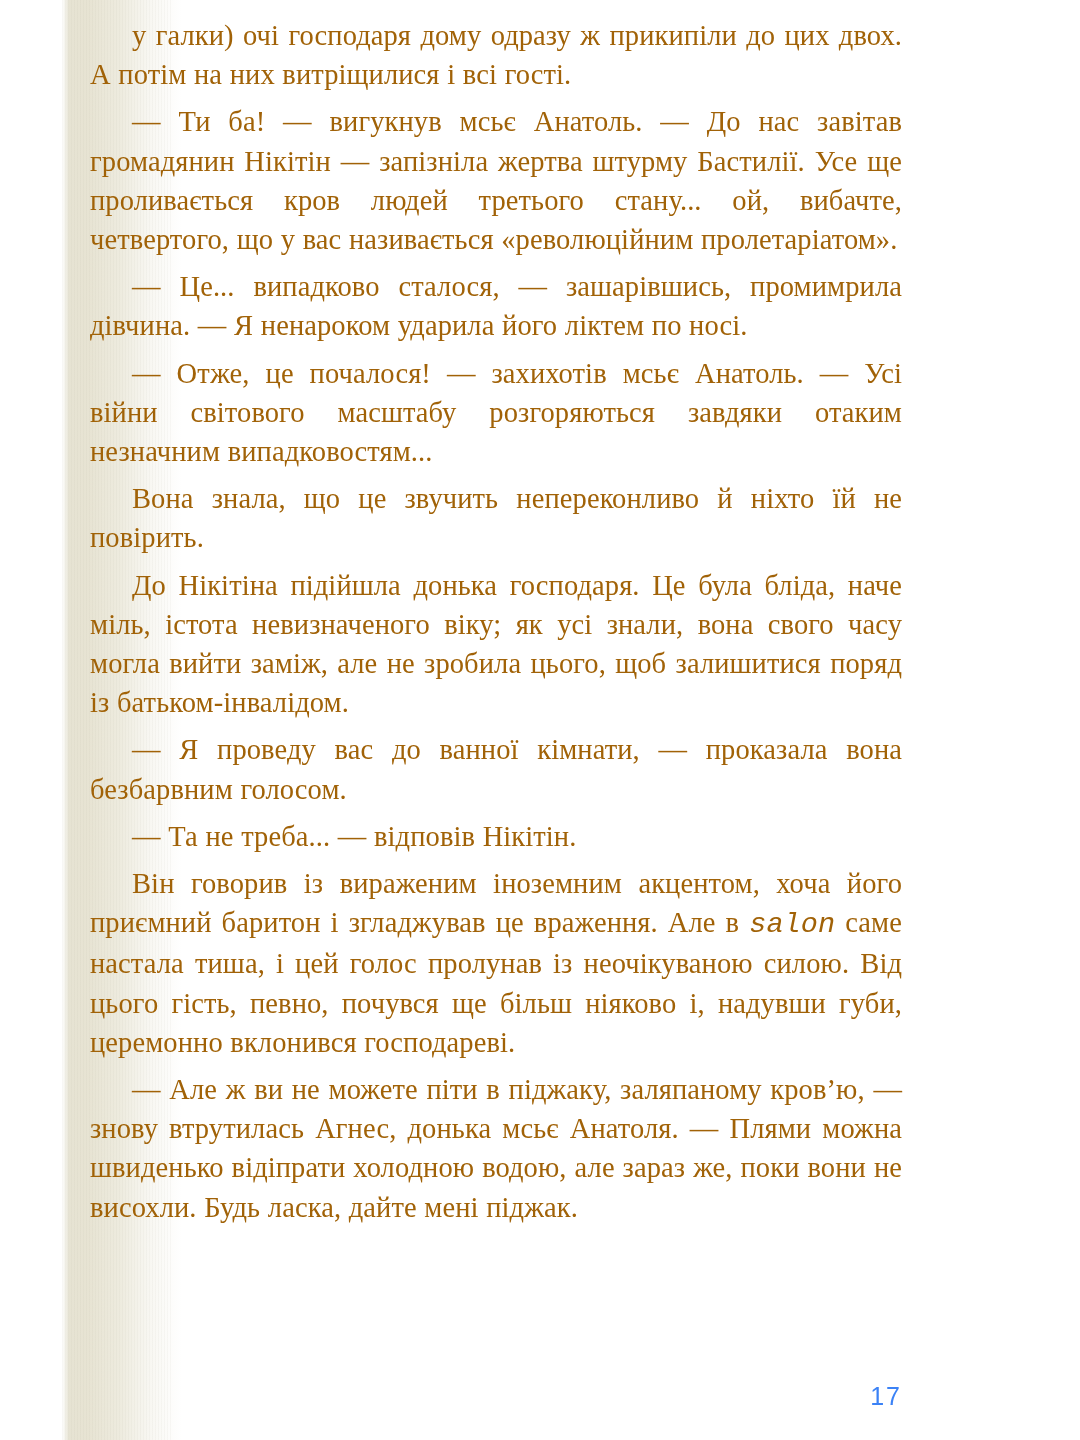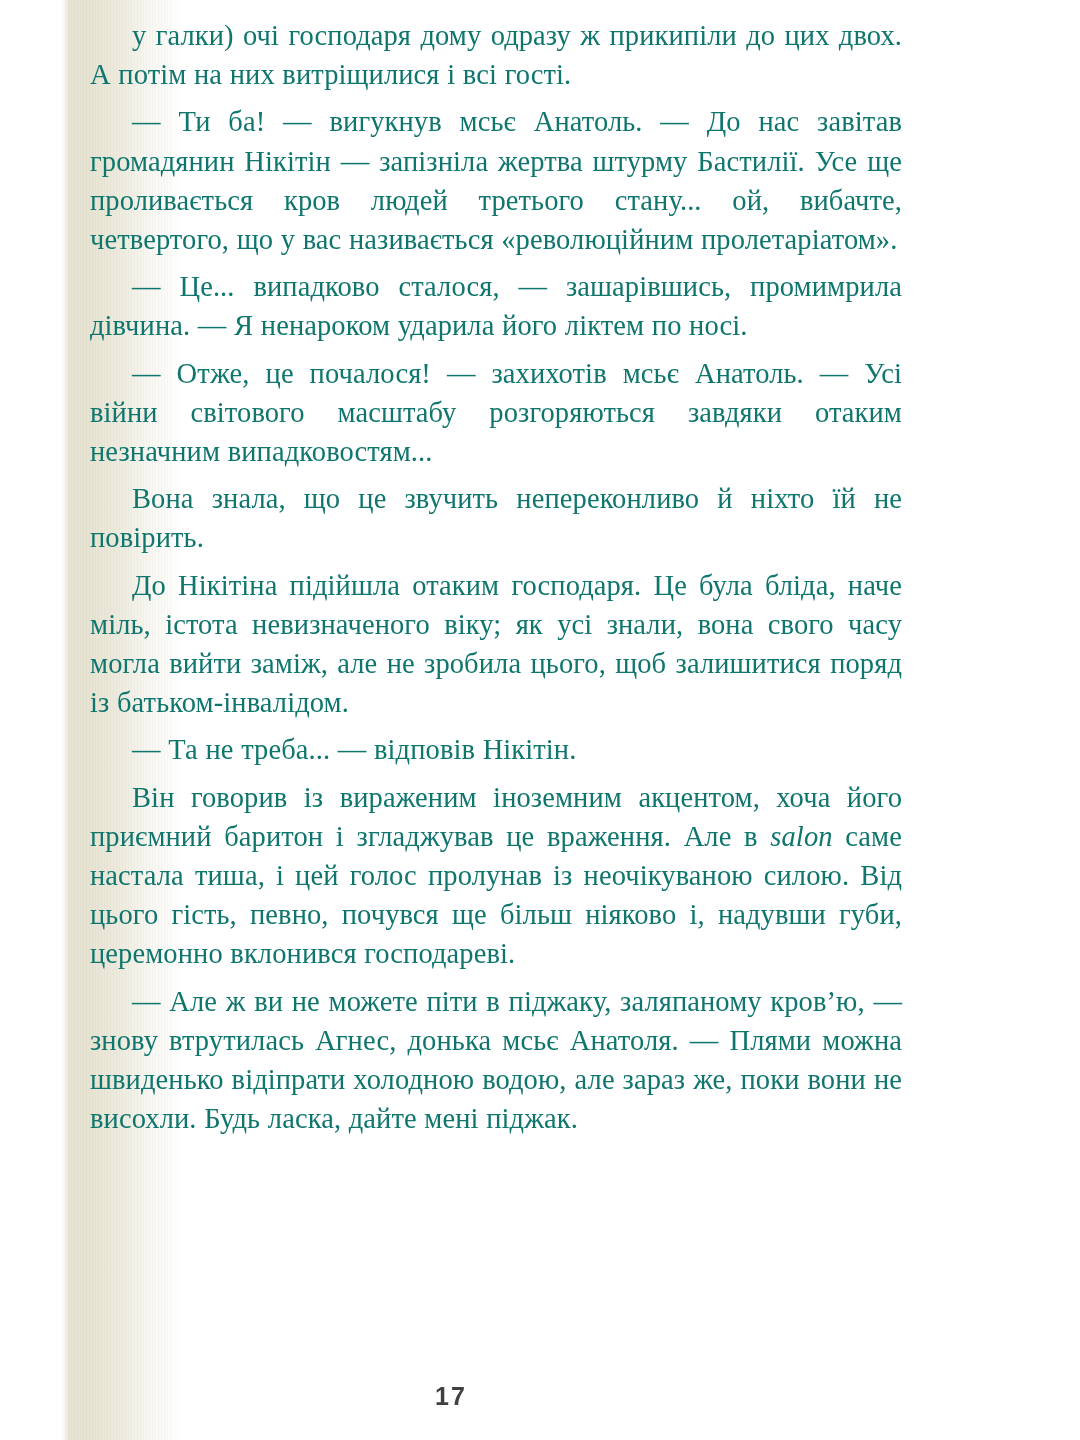--- a/index.html
+++ b/index.html
@@ -58,61 +58,62 @@
     width: 812px;
   }
 
   .para {
     margin: 0;
     text-align: justify;
     text-justify: inter-word;
     text-indent: 42px;
     font-size: 28.5px;
     line-height: 39.2px;
-    color: #0f766e;
+    color: #a16207;
     letter-spacing: 0.1px;
     word-spacing: 0.4px;
     hyphens: manual;
   }
 
   
   .para + .para { margin-top: 8px; }
 
   .para em {
     font-style: italic;
+    font-family: Liberation Mono, monospace;
   }
 
   .page-number {
     position: absolute;
     left: 0;
     top: 1382px;
     width: 902px;
-    text-align: center;
+    text-align: right;
     font-size: 25px;
-    color: #404040;
+    color: #3b82f6;
     letter-spacing: 2px;
     font-family: "Liberation Sans", "DejaVu Sans", sans-serif;
-    font-weight: bold;
   }
 </style>
 </head>
 <body>
 
 <div class="page">
 
   <div class="gutter-shade"></div>
   <div class="gutter-grain"></div>
 
   <div class="text-block">
     <p class="para">у галки) очі господаря дому одразу ж прикипіли до цих двох. А потім на них витріщилися і всі гості.</p>
     <p class="para">— Ти ба! — вигукнув мсьє Анатоль. — До нас завітав громадянин Нікітін — запізніла жертва штурму Бастилії. Усе ще проливається кров людей третього стану... ой, вибачте, четвертого, що у вас називається «революційним пролетаріатом».</p>
     <p class="para">— Це... випадково сталося, — зашарівшись, промимрила дівчина. — Я ненароком ударила його ліктем по носі.</p>
     <p class="para">— Отже, це почалося! — захихотів мсьє Анатоль. — Усі війни світового масштабу розгоряються завдяки отаким незначним випадковостям...</p>
     <p class="para">Вона знала, що це звучить непереконливо й ніхто їй не повірить.</p>
-    <p class="para">До Нікітіна підійшла отаким господаря. Це була бліда, наче міль, істота невизначеного віку; як усі знали, вона свого часу могла вийти заміж, але не зробила цього, щоб залишитися поряд із батьком-інвалідом.</p>
+    <p class="para">До Нікітіна підійшла донька господаря. Це була бліда, наче міль, істота невизначеного віку; як усі знали, вона свого часу могла вийти заміж, але не зробила цього, щоб залишитися поряд із батьком-інвалідом.</p>
+    <p class="para">— Я проведу вас до ванної кімнати, — проказала вона безбарвним голосом.</p>
     <p class="para">— Та не треба... — відповів Нікітін.</p>
     <p class="para">Він говорив із вираженим іноземним акцентом, хоча його приємний баритон і згладжував це враження. Але в <em>salon</em> саме настала тиша, і цей голос пролунав із неочікуваною силою. Від цього гість, певно, почувся ще більш ніяково і, надувши губи, церемонно вклонився господареві.</p>
     <p class="para">— Але ж ви не можете піти в піджаку, заляпаному кров’ю, — знову втрутилась Агнес, донька мсьє Анатоля. — Плями можна швиденько відіпрати холодною водою, але зараз же, поки вони не висохли. Будь ласка, дайте мені піджак.</p>
   </div>
 
   <div class="page-number">17</div>
 
 </div>
 
 </body></html>

